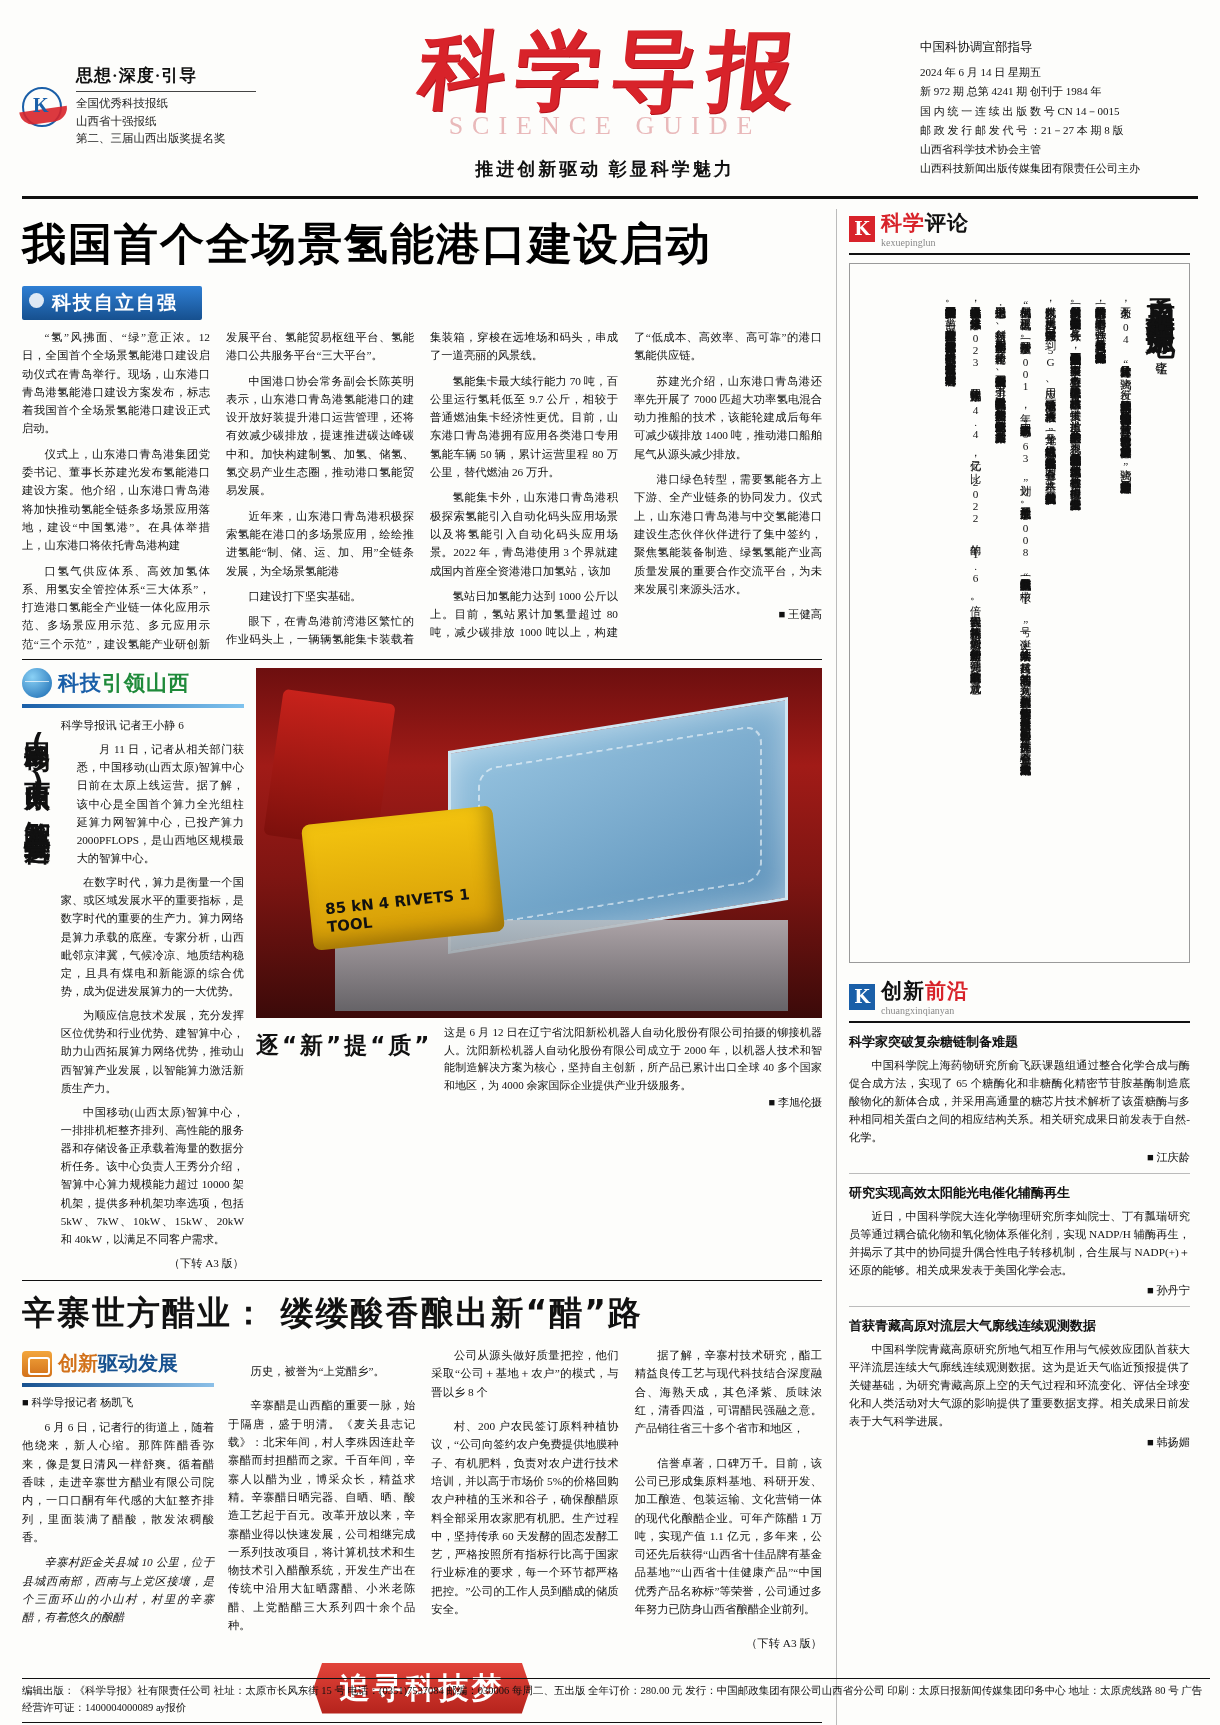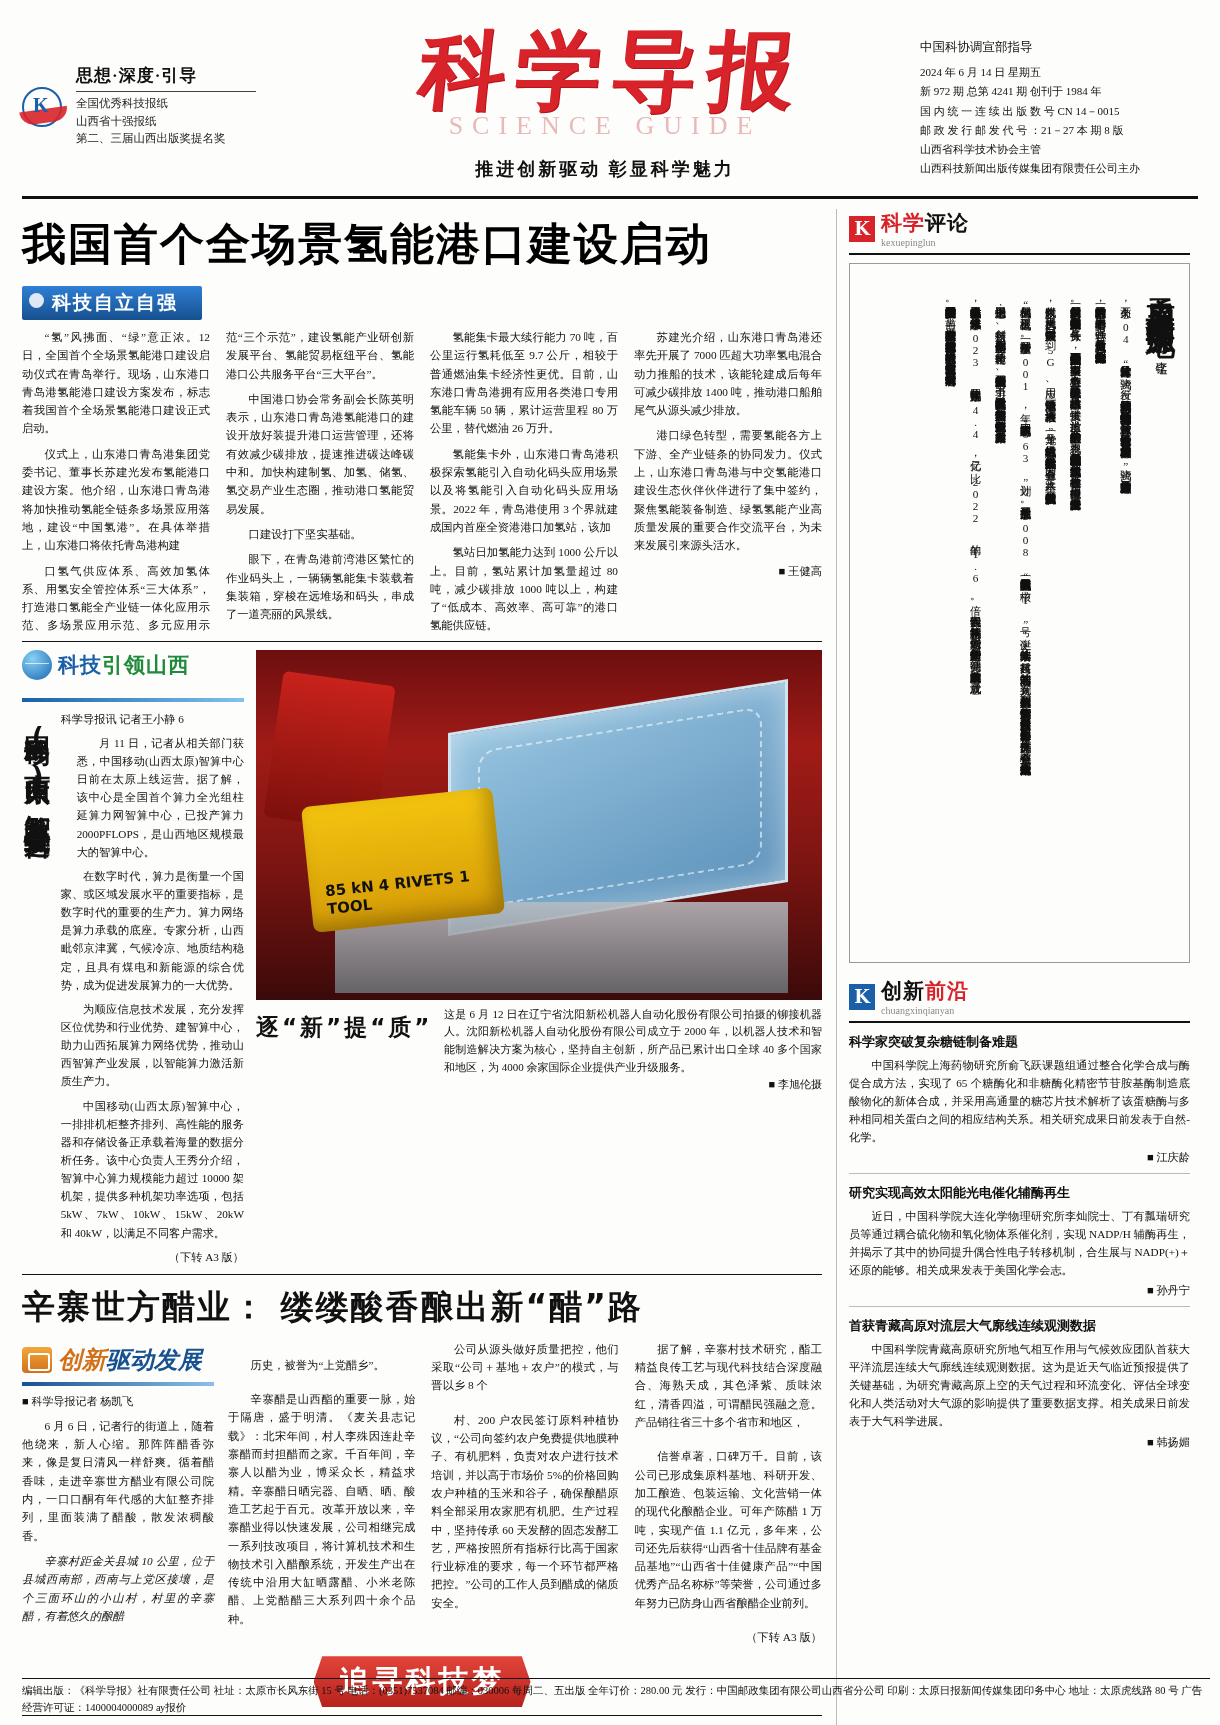--- a/index.html
+++ b/index.html
@@ -76,21 +76,21 @@
     content:""; position:absolute; left:7px; top:7px; width:15px; height:15px;
     border-radius:50%; background:#fff; opacity:.85;
   }
   .cols4 { column-count:4; column-gap:16px; column-rule:0; font-size:11.3px; line-height:1.62; text-align:justify; }
   .cols4 p { margin:0 0 7px 0; text-indent:2em; }
   .cols3 { column-count:3; column-gap:16px; font-size:11.3px; line-height:1.62; text-align:justify;}
   .cols3 p { margin:16px 0 7px 0; text-indent:2em; }
   .sign { text-align:right; font-size:11.3px; }
 
   
-  .kjyl-head { display:flex; align-items:center; gap:6px; margin-bottom:18px;}
+  .kjyl-head { display:flex; align-items:center; gap:6px; margin-bottom:6px;}
   .globe { width:30px;height:30px;border-radius:50%;background:radial-gradient(circle at 35% 30%, #8ad1f5, #1667b0); position:relative;flex:none;}
   .globe:after{content:"";position:absolute;left:3px;top:13px;width:24px;height:6px;border-top:1px solid #fff;opacity:.7;}
   .kjyl-title { font-family:"DejaVu Sans",sans-serif; font-weight:bold; font-size:21px; letter-spacing:1px;}
   .kjyl-title .blue { color:#1a5fa8; }
   .kjyl-title .green { color:#1f8a3a; }
   .kjyl-rule { height:4px; background:linear-gradient(90deg,#1a5fa8,#7fc3ee); margin:3px 0 8px 0;}
 
   .vtitle {
     writing-mode:vertical-rl;
     text-orientation:upright;
@@ -140,21 +140,21 @@
   }
   .robotimg .frame {
      position:absolute; left:14%; bottom:2%; width:80%; height:26%;
      background:linear-gradient(180deg,#b8bdc2,#6d7378); opacity:.85;
   }
 
   
   .banner-cxqd { display:flex; align-items:center; gap:6px; margin:4px 0 6px 0;}
   .banner-cxqd .ico { width:30px;height:26px;border-radius:4px;background:linear-gradient(180deg,#f3a63c,#d2711a); position:relative;flex:none;}
   .banner-cxqd .ico:after{content:"";position:absolute;left:6px;top:6px;width:18px;height:14px;border:2px solid #fff;border-radius:3px;}
-  .banner-cxqd .txt { font-family:"DejaVu Sans",sans-serif; font-weight:bold; font-size:24px;font-style:italic;}
+  .banner-cxqd .txt { font-family:"DejaVu Sans",sans-serif; font-weight:bold; font-size:20px;}
   .banner-cxqd .txt .o { color:#d2711a; }
   .banner-cxqd .txt .b { color:#17518f; }
   .banner-rule { height:4px; background:linear-gradient(90deg,#17518f,#8cc0e8); margin-bottom:8px;}
 
   h2.sec-h {
     font-family:"DejaVu Sans",sans-serif;
     font-size:33px; font-weight:bold; letter-spacing:2px;
     margin:10px 0 10px 0;
   }
   h2.sec-h2 {
@@ -254,20 +254,21 @@
       <h1 class="lead">我国首个全场景氢能港口建设启动</h1>
       <div>
         <span class="sec-badge">科技自立自强</span>
       </div>
 
       <div class="cols4" style="margin-top:8px;">
         <p>“氢”风拂面、“绿”意正浓。12 日，全国首个全场景氢能港口建设启动仪式在青岛举行。现场，山东港口青岛港氢能港口建设方案发布，标志着我国首个全场景氢能港口建设正式启动。</p>
         <p>仪式上，山东港口青岛港集团党委书记、董事长苏建光发布氢能港口建设方案。他介绍，山东港口青岛港将加快推动氢能全链条多场景应用落地，建设“中国氢港”。在具体举措上，山东港口将依托青岛港构建</p>
         <p>口氢气供应体系、高效加氢体系、用氢安全管控体系“三大体系”，打造港口氢能全产业链一体化应用示范、多场景应用示范、多元应用示范“三个示范”，建设氢能产业研创新发展平台、氢能贸易枢纽平台、氢能港口公共服务平台“三大平台”。</p>
         <p>中国港口协会常务副会长陈英明表示，山东港口青岛港氢能港口的建设开放好装提升港口运营管理，还将有效减少碳排放，提速推进碳达峰碳中和。加快构建制氢、加氢、储氢、氢交易产业生态圈，推动港口氢能贸易发展。</p>
+        <p>近年来，山东港口青岛港积极探索氢能在港口的多场景应用，绘绘推进氢能“制、储、运、加、用”全链条发展，为全场景氢能港</p>
         <p>口建设打下坚实基础。</p>
         <p>眼下，在青岛港前湾港区繁忙的作业码头上，一辆辆氢能集卡装载着集装箱，穿梭在远堆场和码头，串成了一道亮丽的风景线。</p>
         <p>氢能集卡最大续行能力 70 吨，百公里运行氢耗低至 9.7 公斤，相较于普通燃油集卡经济性更优。目前，山东港口青岛港拥有应用各类港口专用氢能车辆 50 辆，累计运营里程 80 万公里，替代燃油 26 万升。</p>
         <p>氢能集卡外，山东港口青岛港积极探索氢能引入自动化码头应用场景以及将氢能引入自动化码头应用场景。2022 年，青岛港使用 3 个界就建成国内首座全资港港口加氢站，该加</p>
         <p>氢站日加氢能力达到 1000 公斤以上。目前，氢站累计加氢量超过 80 吨，减少碳排放 1000 吨以上，构建了“低成本、高效率、高可靠”的港口氢能供应链。</p>
         <p>苏建光介绍，山东港口青岛港还率先开展了 7000 匹超大功率氢电混合动力推船的技术，该能轮建成后每年可减少碳排放 1400 吨，推动港口船舶尾气从源头减少排放。</p>
         <p>港口绿色转型，需要氢能各方上下游、全产业链条的协同发力。仪式上，山东港口青岛港与中交氢能港口建设生态伙伴伙伴进行了集中签约，聚焦氢能装备制造、绿氢氢能产业高质量发展的重要合作交流平台，为未来发展引来源头活水。</p>
         <p class="sign">■ 王健高</p>
       </div>
 

